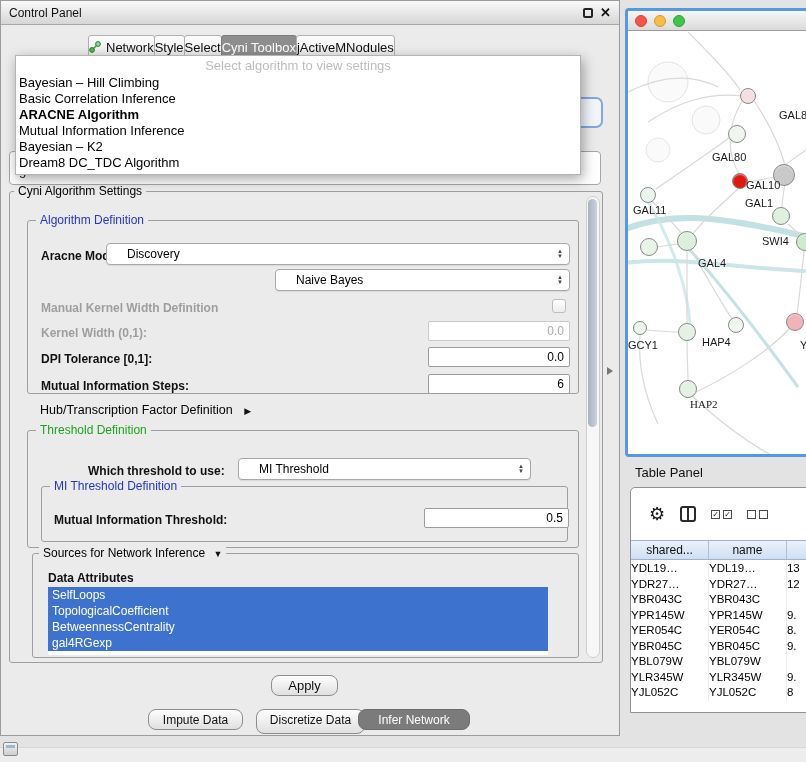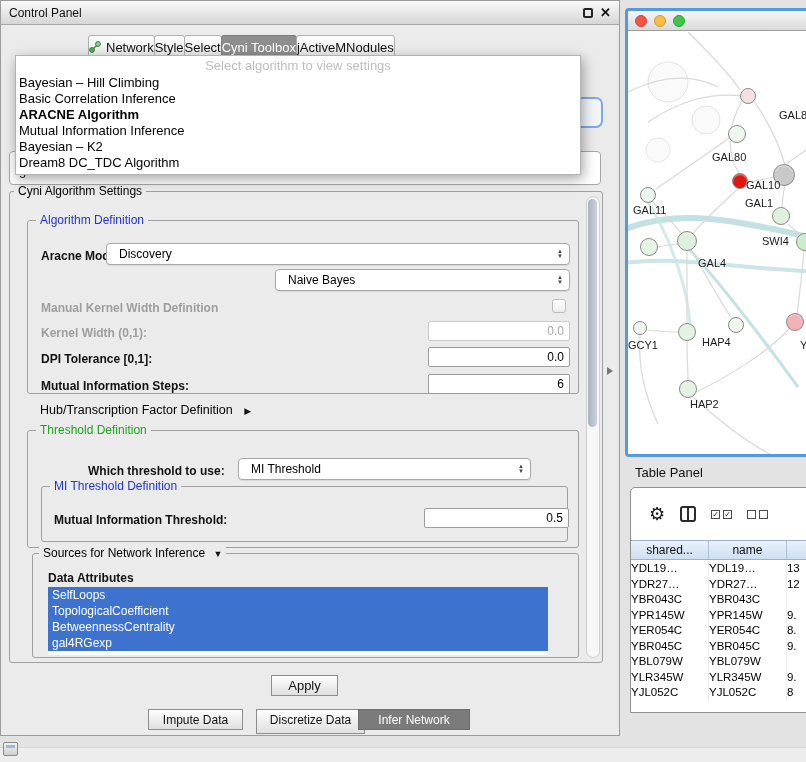--- a/index.html
+++ b/index.html
@@ -24,28 +24,28 @@
   .frag-combo span{position:absolute;left:9px;top:11px;font-size:13px;color:#222}
   .frag-blue{position:absolute;left:560px;top:96px;width:42px;height:31px;border:2px solid #7fa9e2;border-radius:7px;background:#f2f5fa;z-index:2}
   
   .group{position:absolute;border:1px solid #9f9f9f;border-radius:3px}
   .gtitle{position:absolute;top:-8px;background:#ebebeb;padding:0 4px;font-size:12px;white-space:nowrap;color:#000}
   .gtitle.blue{color:#2335cb}
   .gtitle.green{color:#1ca41c}
   .lbl{position:absolute;font-size:12px;font-weight:bold;color:#111;white-space:nowrap}
   .lbl.dis{color:#9e9e9e}
   .combo{position:absolute;background:#fff;border:1px solid #a8a8a8;border-radius:4px;display:flex;align-items:center;font-size:12px;color:#000;box-shadow:0 1px 1px rgba(0,0,0,.08)}
-  .combo .ctext{padding-left:12px;flex:1;white-space:nowrap}
+  .combo .ctext{padding-left:20px;flex:1;white-space:nowrap}
   .combo .spin{display:flex;flex-direction:column;margin-right:6px;color:#444;font-size:6px;line-height:5px;letter-spacing:0}
   .field{position:absolute;background:#fff;border:1px solid #9c9c9c;border-radius:2px;font-size:12px;text-align:right;padding-right:5px;color:#000;font-family:"Liberation Sans",sans-serif}
   .field.disf{border-color:#cacaca;color:#a8a8a8}
   .cbox{position:absolute;width:14px;height:14px;border:1px solid #bdbdbd;border-radius:3px;background:linear-gradient(#fff,#ececec)}
   .tri{font-size:9px;color:#111}
   .src-item{height:16px;line-height:16px;background:#3d72cf;color:#fff;font-size:12px;padding-left:4px;white-space:nowrap;overflow:hidden}
-  .btn{position:absolute;border:1px solid #8d8d8d;border-radius:0;background:linear-gradient(#fdfdfd,#e0e0e0);font-size:12px;text-align:center;color:#111}
+  .btn{position:absolute;border:1px solid #8d8d8d;border-radius:8px;background:linear-gradient(#fdfdfd,#e0e0e0);font-size:12px;text-align:center;color:#111}
   .btn.dark{background:#7b7b7b;color:#fff;border-color:#6c6c6c}
   
   .vscroll{position:absolute;background:#f7f7f7;border:1px solid #cfcfcf;border-radius:8px}
   .vthumb{position:absolute;left:1px;width:9px;background:linear-gradient(90deg,#aab2c0,#ccd2dc);border-radius:5px}
   .splitter{position:absolute;left:606px;top:366px;width:0;height:0;border-left:6px solid #777;border-top:4px solid transparent;border-bottom:4px solid transparent}
   
   .netwin{position:absolute;left:625px;top:8px;width:200px;height:449px;border:3px solid #559ae0;border-radius:4px;background:#fff;overflow:hidden}
   .net-titlebar{position:absolute;left:0;top:0;right:0;height:20px;background:linear-gradient(#f6f6f6,#dadada);border-bottom:1px solid #9c9c9c;display:flex;align-items:center;padding-left:7px;gap:7px}
   .tl{width:12px;height:12px;border-radius:50%}
   .tl.red{background:#f55549;border:1px solid #d5423a}
@@ -270,21 +270,21 @@
       <div class="nlabel" style="left: 151px; top: 77px;">GAL8</div>
       <div class="nlabel" style="left: 84px; top: 119px;">GAL80</div>
       <div class="nlabel" style="left: 118px; top: 147px;">GAL10</div>
       <div class="nlabel" style="left: 117px; top: 165px;">GAL1</div>
       <div class="nlabel" style="left: 5px; top: 172px;">GAL11</div>
       <div class="nlabel" style="left: 134px; top: 203px;">SWI4</div>
       <div class="nlabel" style="left: 70px; top: 225px;">GAL4</div>
       <div class="nlabel" style="left: 0px; top: 307px;">GCY1</div>
       <div class="nlabel" style="left: 74px; top: 304px;">HAP4</div>
       <div class="nlabel" style="left: 172px; top: 307px;">Y</div>
-      <div class="nlabel" style="left: 62px; top: 366px;">HAP2</div>
+      <div class="nlabel" style="left: 62px; top: 366px; font-family: Liberation Serif, serif;">HAP2</div>
     </div>
 </div>
 
 <div class="tpanel-title">Table Panel</div>
 
 <div class="twin">
   <div class="ttoolbar">
     <span class="gear">⚙</span>
     <span class="col-icon"></span>
     <span class="cbgrp">

